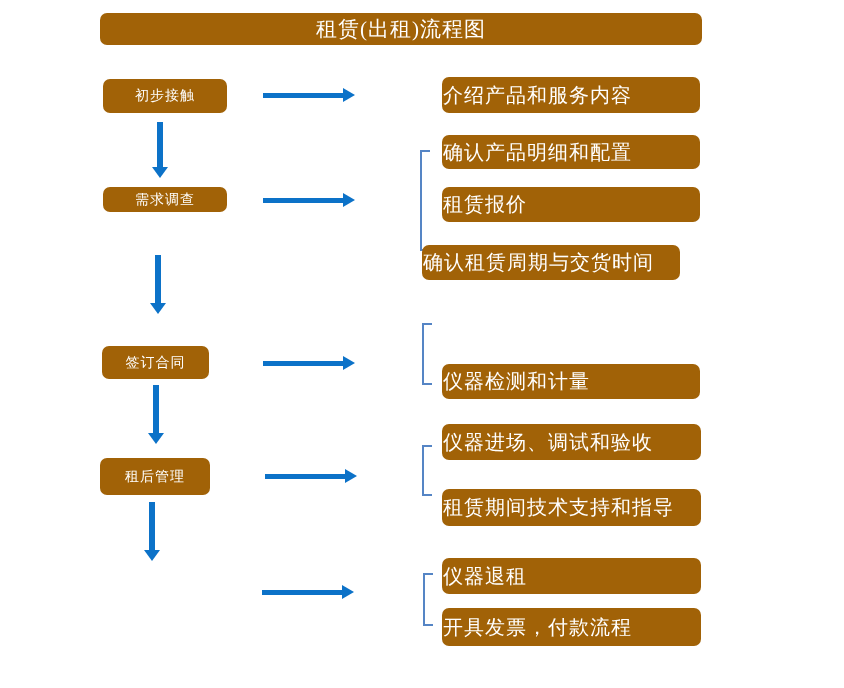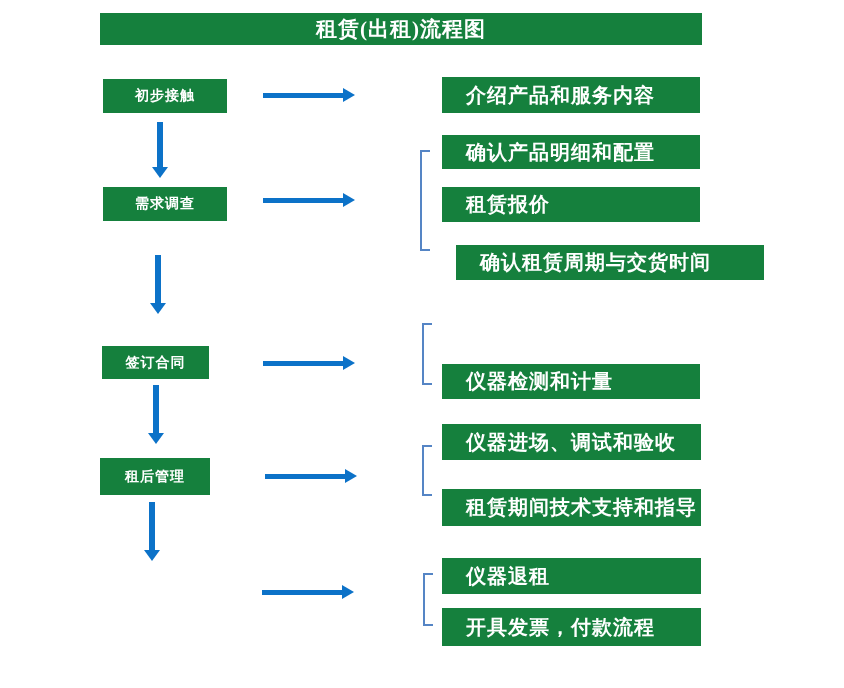--- a/index.html
+++ b/index.html
@@ -10,39 +10,40 @@
   }
   .canvas {
     position: relative;
     width: 844px;
     height: 688px;
     background: #ffffff;
     overflow: hidden;
   }
   .box {
     position: absolute;
-    background: #15803d;
+    background: #a16207;
     color: #ffffff;
-    font-weight: bold;
+    font-weight: normal;
     display: flex;
     align-items: center;
     box-sizing: border-box;
     letter-spacing: 1px;
+    border-radius: 7px;
   }
   .title-bar {
     justify-content: center;
     font-size: 21px;
   }
   .left-box {
     justify-content: center;
     font-size: 14px;
   }
   .right-box {
     justify-content: flex-start;
-    padding-left: 24px;
+    padding-left: 1px;
     font-size: 20px;
   }
   
   .h-arrow {
     position: absolute;
     height: 14px;
   }
   .h-arrow .shaft {
     position: absolute;
     left: 0;
@@ -95,21 +96,21 @@
   }
 </style>
 </head>
 <body>
 
 <div class="canvas">
 
   <div class="box title-bar" style="left:100px; top:13px; width:602px; height:32px;">租赁(出租)流程图</div>
 
   <div class="box left-box" style="left:103px; top:79px; width:124px; height:34px;">初步接触</div>
-  <div class="box left-box" style="left:103px; top:187px; width:124px; height:34px;">需求调查</div>
+  <div class="box left-box" style="left:103px; top:187px; width:124px; height:25px;">需求调查</div>
   <div class="box left-box" style="left:102px; top:346px; width:107px; height:33px;">签订合同</div>
   <div class="box left-box" style="left:100px; top:458px; width:110px; height:37px;text-align:center;">租后管理</div>
 
   <div class="v-arrow" style="left:150px; top:122px; height:56px;">
     <div class="shaft"></div>
     <div class="head"></div>
   </div>
   <div class="v-arrow" style="left:148px; top:255px; height:59px;">
     <div class="shaft"></div>
     <div class="head"></div>
@@ -146,21 +147,21 @@
 
   <div class="bracket" style="left:420px; top:150px; height:101px;"></div>
   <div class="bracket" style="left:422px; top:323px; height:62px;"></div>
   <div class="bracket" style="left:422px; top:445px; height:51px;"></div>
   <div class="bracket" style="left:423px; top:573px; height:53px;"></div>
 
   <div class="box right-box" style="left:442px; top:77px; width:258px; height:36px;">介绍产品和服务内容</div>
 
   <div class="box right-box" style="left:442px; top:135px; width:258px; height:34px;">确认产品明细和配置</div>
   <div class="box right-box" style="left:442px; top:187px; width:258px; height:35px;">租赁报价</div>
-  <div class="box right-box" style="left:456px; top:245px; width:308px; height:35px;">确认租赁周期与交货时间</div>
+  <div class="box right-box" style="left:422px; top:245px; width:258px; height:35px;">确认租赁周期与交货时间</div>
 
   <div class="box right-box" style="left:442px; top:364px; width:258px; height:35px;">仪器检测和计量</div>
 
   <div class="box right-box" style="left:442px; top:424px; width:259px; height:36px;">仪器进场、调试和验收</div>
   <div class="box right-box" style="left:442px; top:489px; width:259px; height:37px;">租赁期间技术支持和指导</div>
 
   <div class="box right-box" style="left:442px; top:558px; width:259px; height:36px;">仪器退租</div>
   <div class="box right-box" style="left:442px; top:608px; width:259px; height:38px;">开具发票，付款流程</div>
 
 </div>

